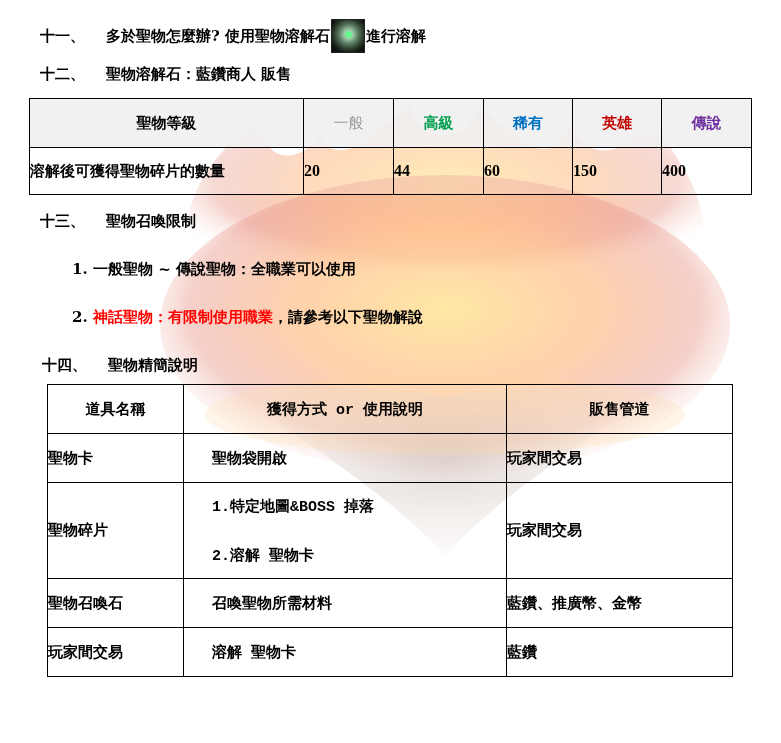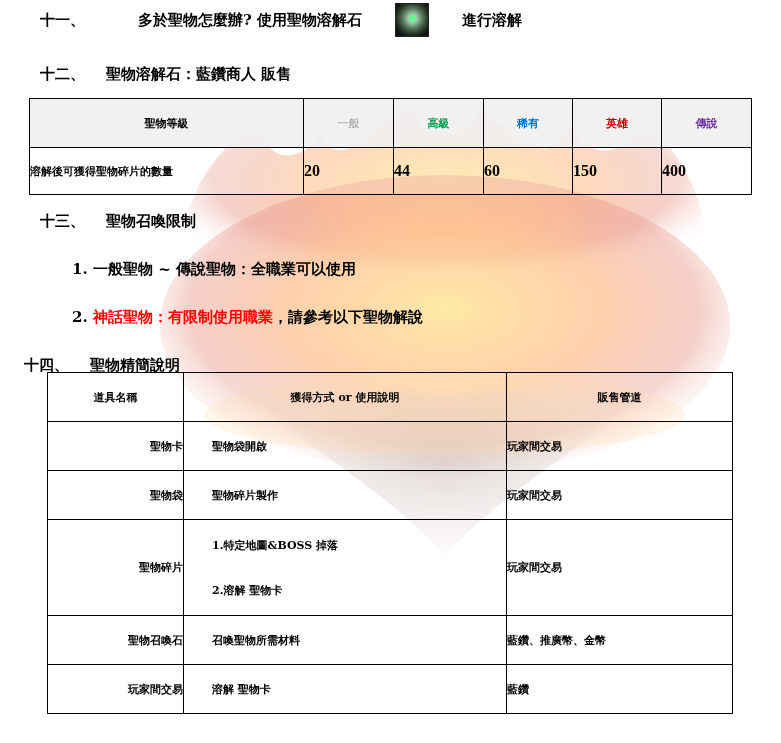--- a/index.html
+++ b/index.html
@@ -22,29 +22,29 @@
   .gem {
     display: inline-block; width: 34px; height: 34px; margin: 0 1px;
     background: radial-gradient(circle at 52% 45%, #5dff8a 0 8%, #9ec9a8 18%, #5a7a60 40%, #2a3a2c 62%, #0f1411 80%);
     border: 1px solid #222; box-sizing: border-box; vertical-align: middle;
   }
   .list-item {
     position: absolute; font-size: 15px; font-weight: bold; white-space: nowrap;
   }
   .red { color: #ff0000; }
   table { border-collapse: collapse; position: absolute; table-layout: fixed; }
-  td, th { border: 1.5px solid #000; font-size: 11px; font-weight: bold; }
+  td, th { border: 1.5px solid #000; font-size: 15px; font-weight: bold; }
   .t1 { left: 29px; top: 98px; width: 722px; }
   .t1 th { background: rgba(240,240,240,0.92); height: 48px; text-align: center; padding: 0; }
   .t1 td { height: 46px; padding: 0; background: rgba(255,255,255,0.2); }
   .t1 .num-cell { font-family: "Liberation Serif", serif; font-size: 16px; }
-  .t2 { left: 47px; top: 372px; width: 685px; }
+  .t2 { left: 47px; top: 384px; width: 685px; font-family: Liberation Mono, monospace; }
   .t2 td, .t2 th { height: 48px; padding: 0; background: rgba(255,255,255,0.15); }
   .t2 th { text-align: center; }
-  .t2 td.c1 { text-align: right; }
+  .t2 td.c1 { text-align: left; }
   .t2 td.c2 { text-align: left; padding-left: 28px; }
   .t2 td.c3 { text-align: left; }
   .t2 .tall td { height: 95px; }
   .t2 .line { display: block; }
   .t2 .line + .line { margin-top: 30px; }
 </style>
 </head>
 <body>
 
 <svg class="watermark" viewBox="0 0 590 470">
@@ -61,21 +61,21 @@
     </radialGradient>
   </defs>
   <path d="M40,170 C20,90 90,40 110,20 C110,70 150,70 170,40 C190,80 230,30 260,10 C270,50 320,50 330,10 C360,40 400,80 420,30 C440,70 480,60 500,20 C520,60 570,100 550,180 Z" fill="url(#fire)"></path>
   <ellipse cx="295" cy="230" rx="285" ry="150" fill="url(#fire)"></ellipse>
   <path d="M60,250 C100,330 200,360 295,460 C390,360 490,330 530,250 C470,300 400,290 295,300 C190,290 120,300 60,250 Z" fill="url(#dark)"></path>
   <ellipse cx="295" cy="320" rx="240" ry="40" fill="#ffb84a" opacity="0.25"></ellipse>
 </svg>
 
 <div class="content">
 
-  <div class="heading" style="left:40px; top:3px;gap:32px;">
+  <div class="heading" style="left:40px; top:19px;">
     <span class="num">十一、</span>
     <span>多於聖物怎麼辦? 使用聖物溶解石</span>
     <span class="gem"></span>
     <span>進行溶解</span>
   </div>
 
   <div class="heading" style="left:40px; top:65px;">
     <span class="num">十二、</span>
     <span>聖物溶解石：藍鑽商人 販售</span>
   </div>
@@ -117,45 +117,40 @@
   <div class="list-item" style="left:72px; top:260px;">
     <span>1.</span>
     <span>一般聖物 ~ 傳說聖物：全職業可以使用</span>
   </div>
 
   <div class="list-item" style="left:72px; top:308px;">
     <span>2.</span>
     <span class="red">神話聖物：有限制使用職業</span><span>，請參考以下聖物解說</span>
   </div>
 
-  <div class="heading" style="left:24px; top:356px;">
+  <div class="heading" style="left:42px; top:356px;">
     <span class="num">十四、</span>
     <span>聖物精簡說明</span>
   </div>
 
   <table class="t2">
     <colgroup>
       <col style="width:136px">
         <col style="width:323px">
         <col style="width:226px">
     </colgroup>
     <tbody>
         <tr>
       <th>道具名稱</th>
       <th>獲得方式 or 使用說明</th>
       <th>販售管道</th>
     </tr>
     <tr>
       <td class="c1">聖物卡</td>
       <td class="c2">聖物袋開啟</td>
-      <td class="c3">玩家間交易</td>
-    </tr>
-    <tr>
-      <td class="c1">聖物袋</td>
-      <td class="c2">聖物碎片製作</td>
       <td class="c3">玩家間交易</td>
     </tr>
     <tr class="tall">
       <td class="c1">聖物碎片</td>
       <td class="c2">
         <span class="line">1.特定地圖&amp;BOSS 掉落</span>
         <span class="line">2.溶解  聖物卡</span>
       </td>
       <td class="c3">玩家間交易</td>
     </tr>

